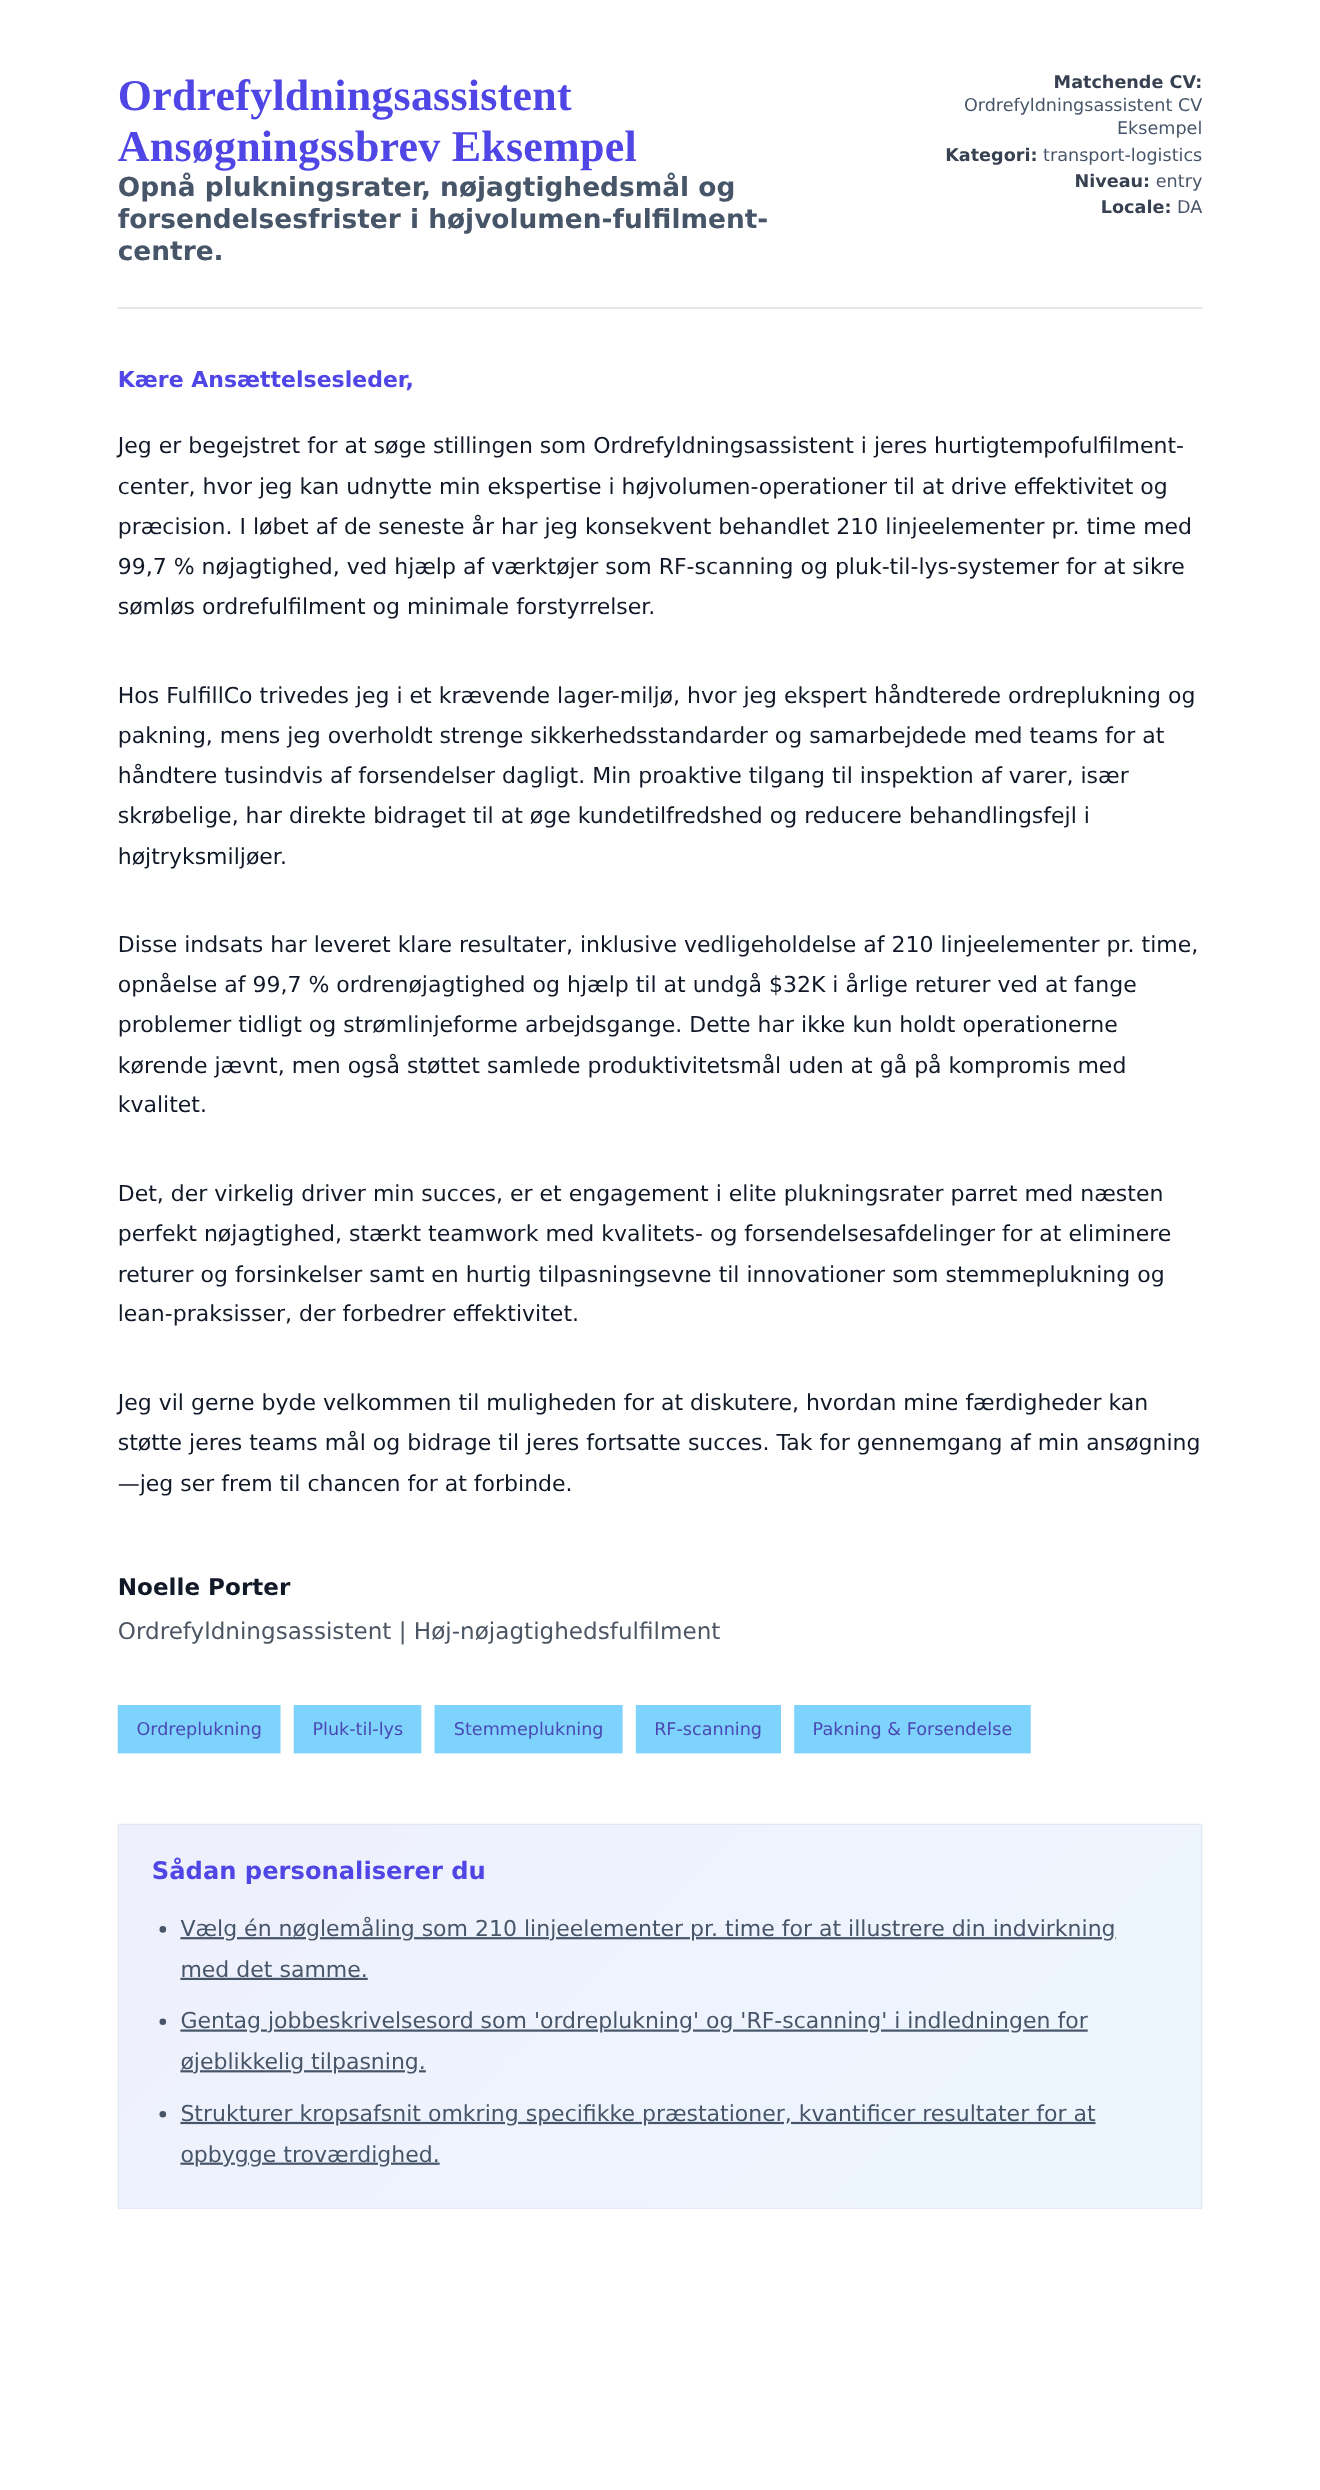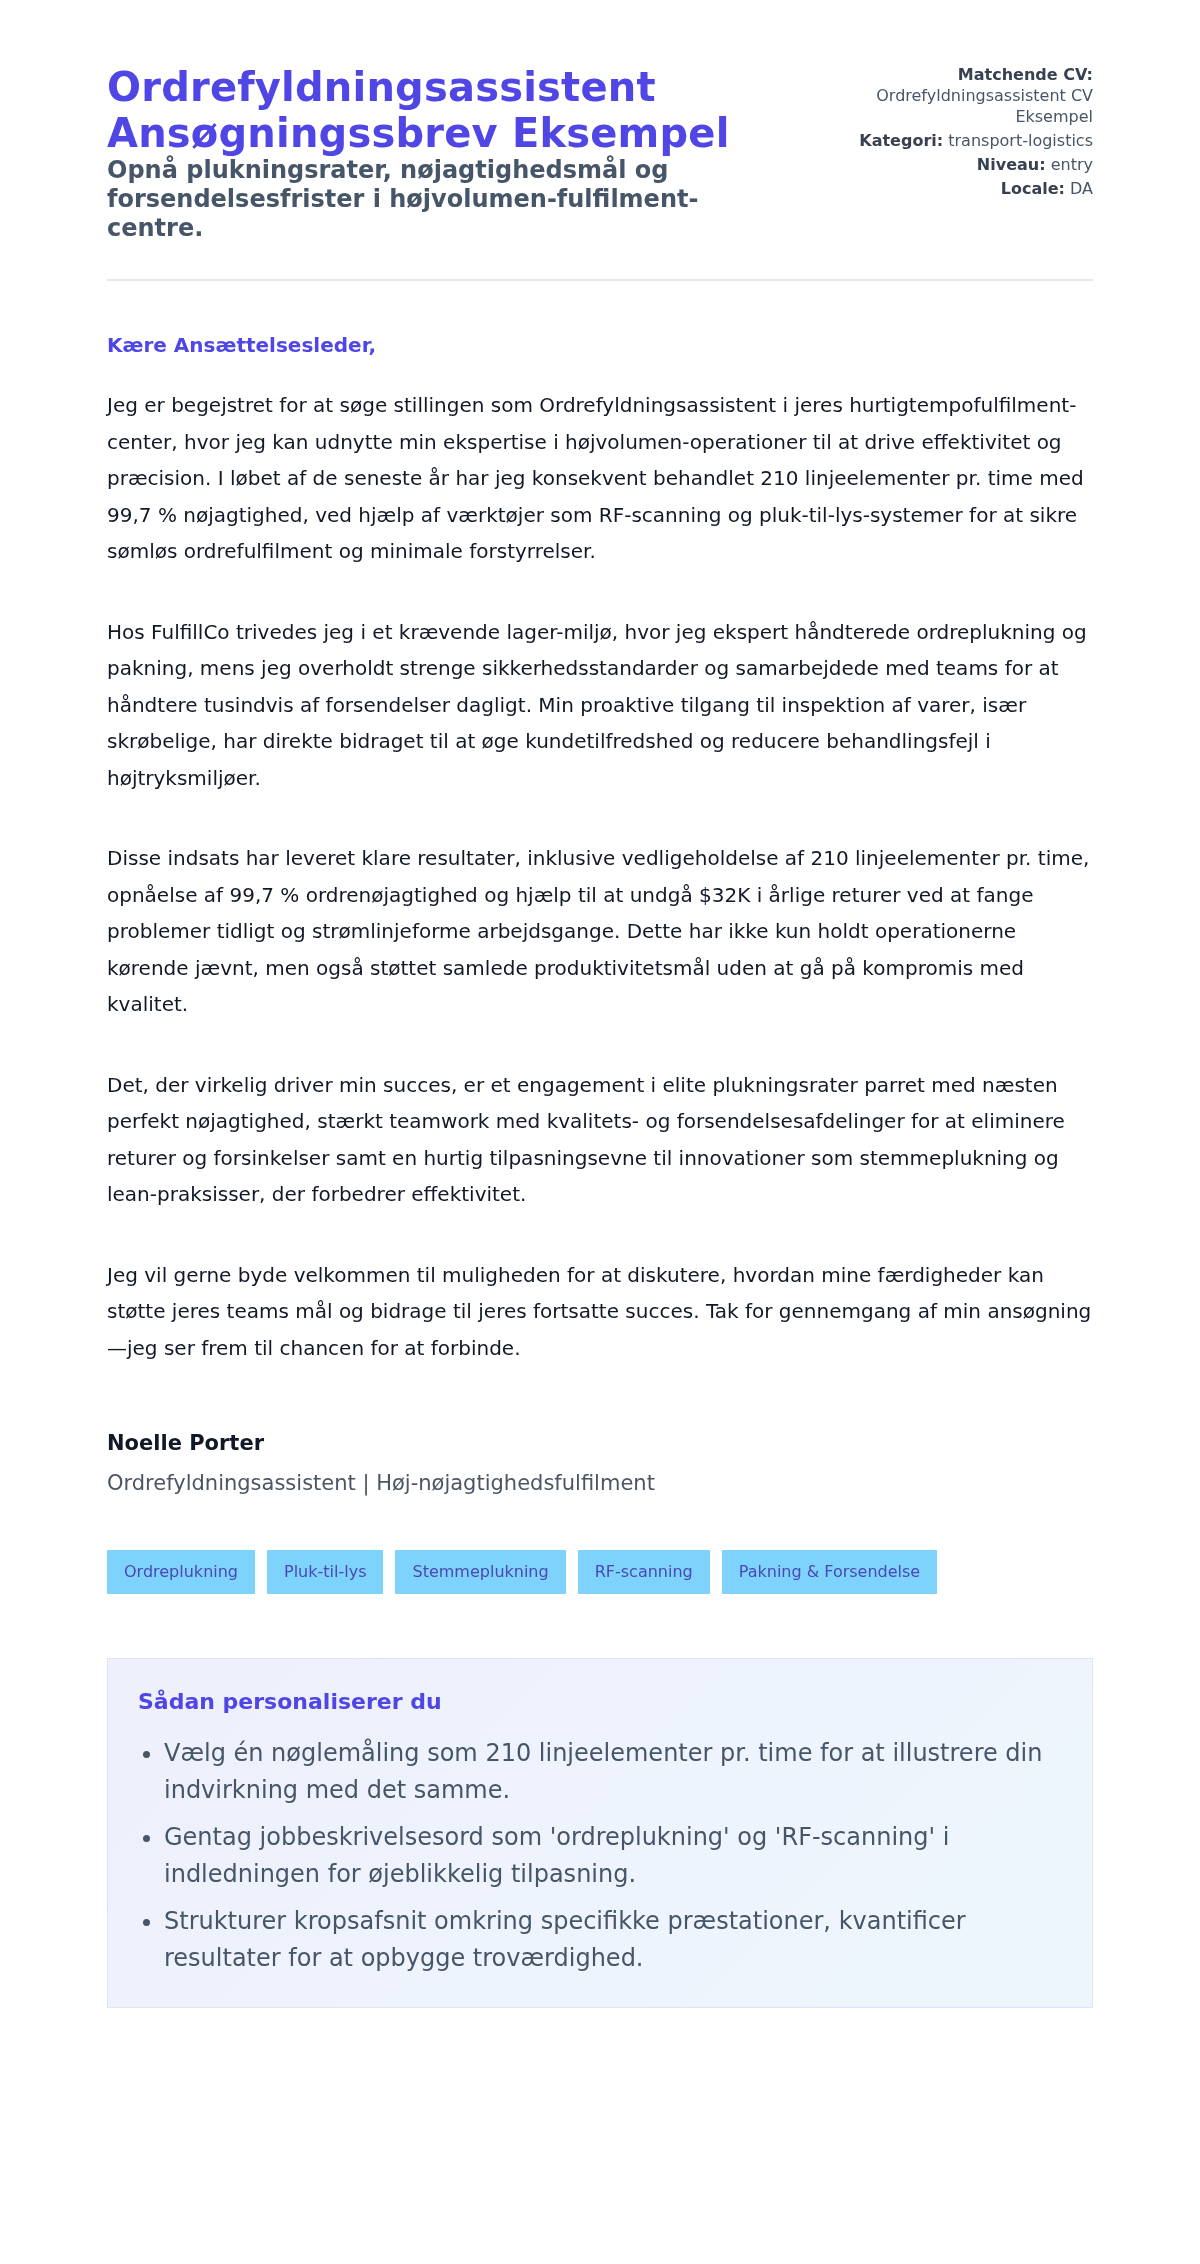--- a/index.html
+++ b/index.html
@@ -20,20 +20,21 @@
       padding-bottom: 36px;
       border-bottom: 2px solid #e5e7eb;
     }
     .header-left { width: 660px; }
     .title {
       font-size: 40px;
       line-height: 46px;
       font-weight: bold;
       color: #4f46e5;
       letter-spacing: 0.2px;
+      font-family: Liberation Serif, serif;
     }
     .subtitle {
       font-size: 24px;
       line-height: 29px;
       font-weight: bold;
       color: #475569;
       margin-top: 0px;
     }
     .meta {
       width: 260px;
@@ -95,24 +96,25 @@
       color: #4f46e5;
       line-height: 30px;
     }
     .tips-list {
       margin-top: 18px;
       padding-left: 26px;
       list-style: disc;
       color: #475569;
     }
     .tips-list li {
-      font-size: 24px;
+      font-size: 20px;
       line-height: 37px;
       margin-bottom: 10px;
       color: #475569;
+      text-decoration: underline;
     }
     .tips-list li:last-child { margin-bottom: 0; }
   </style>
 </head>
 <body>
 
 <div class="page">
 
   <header class="header">
     <div class="header-left">

